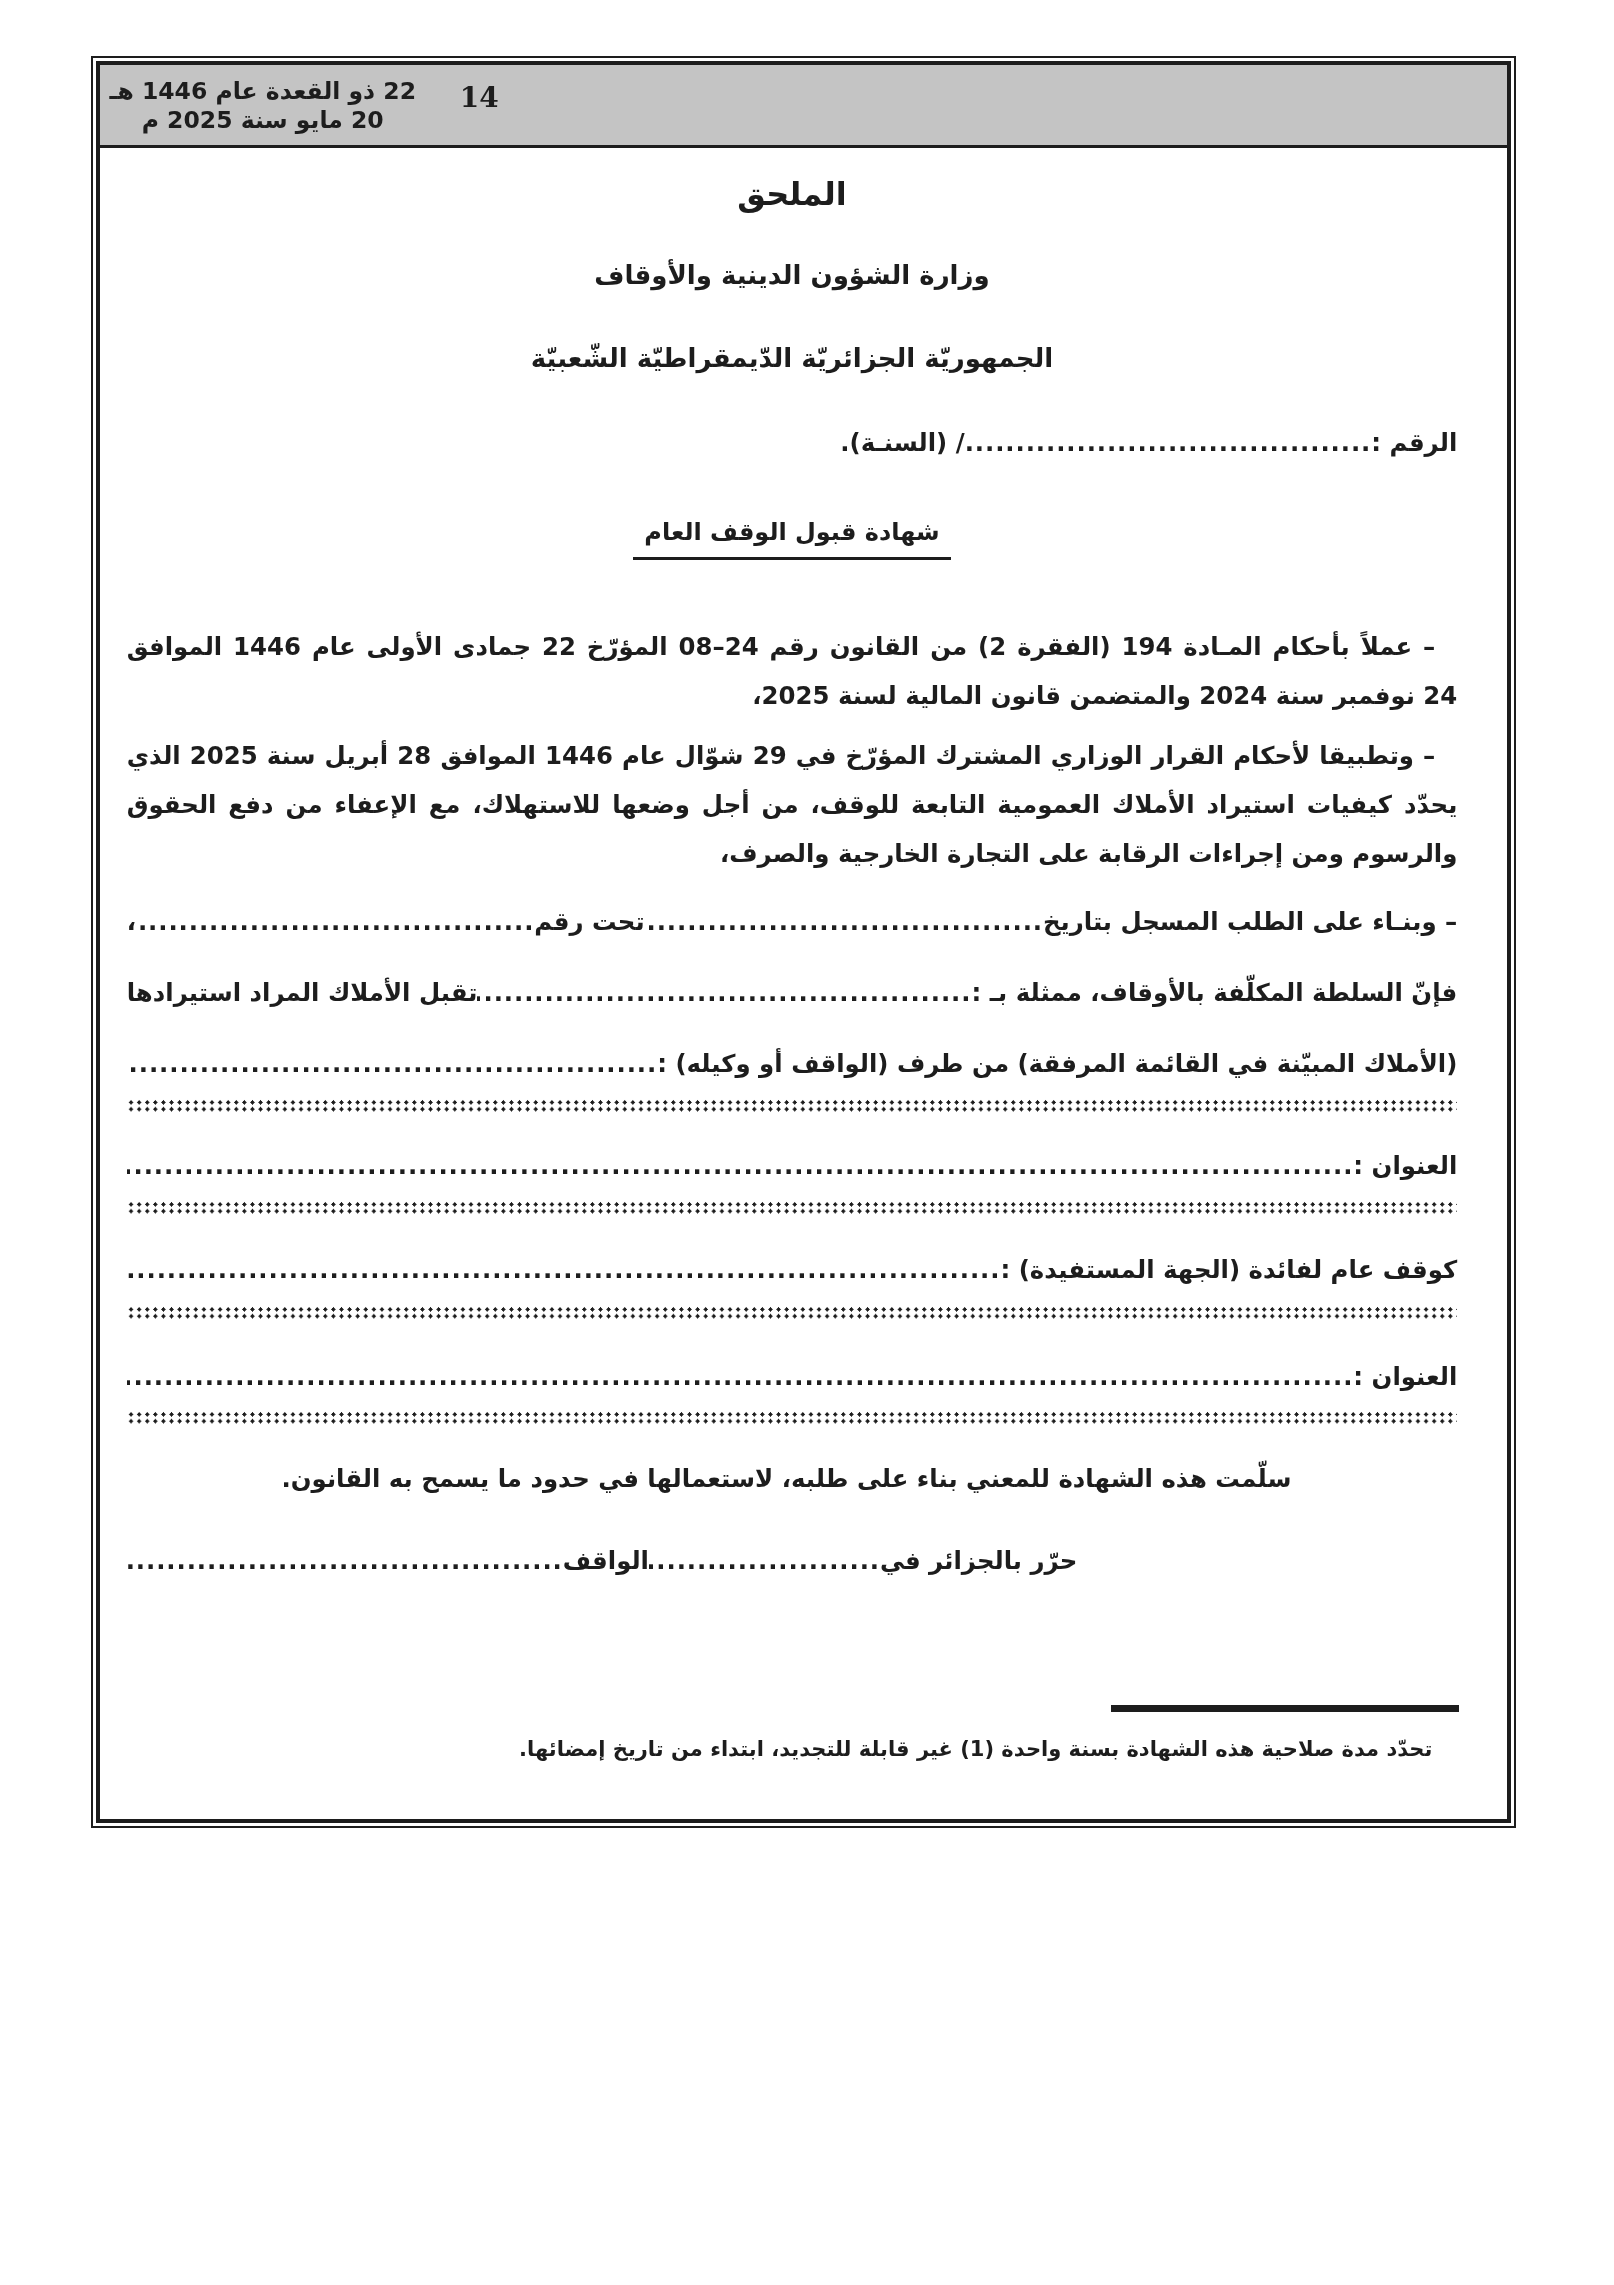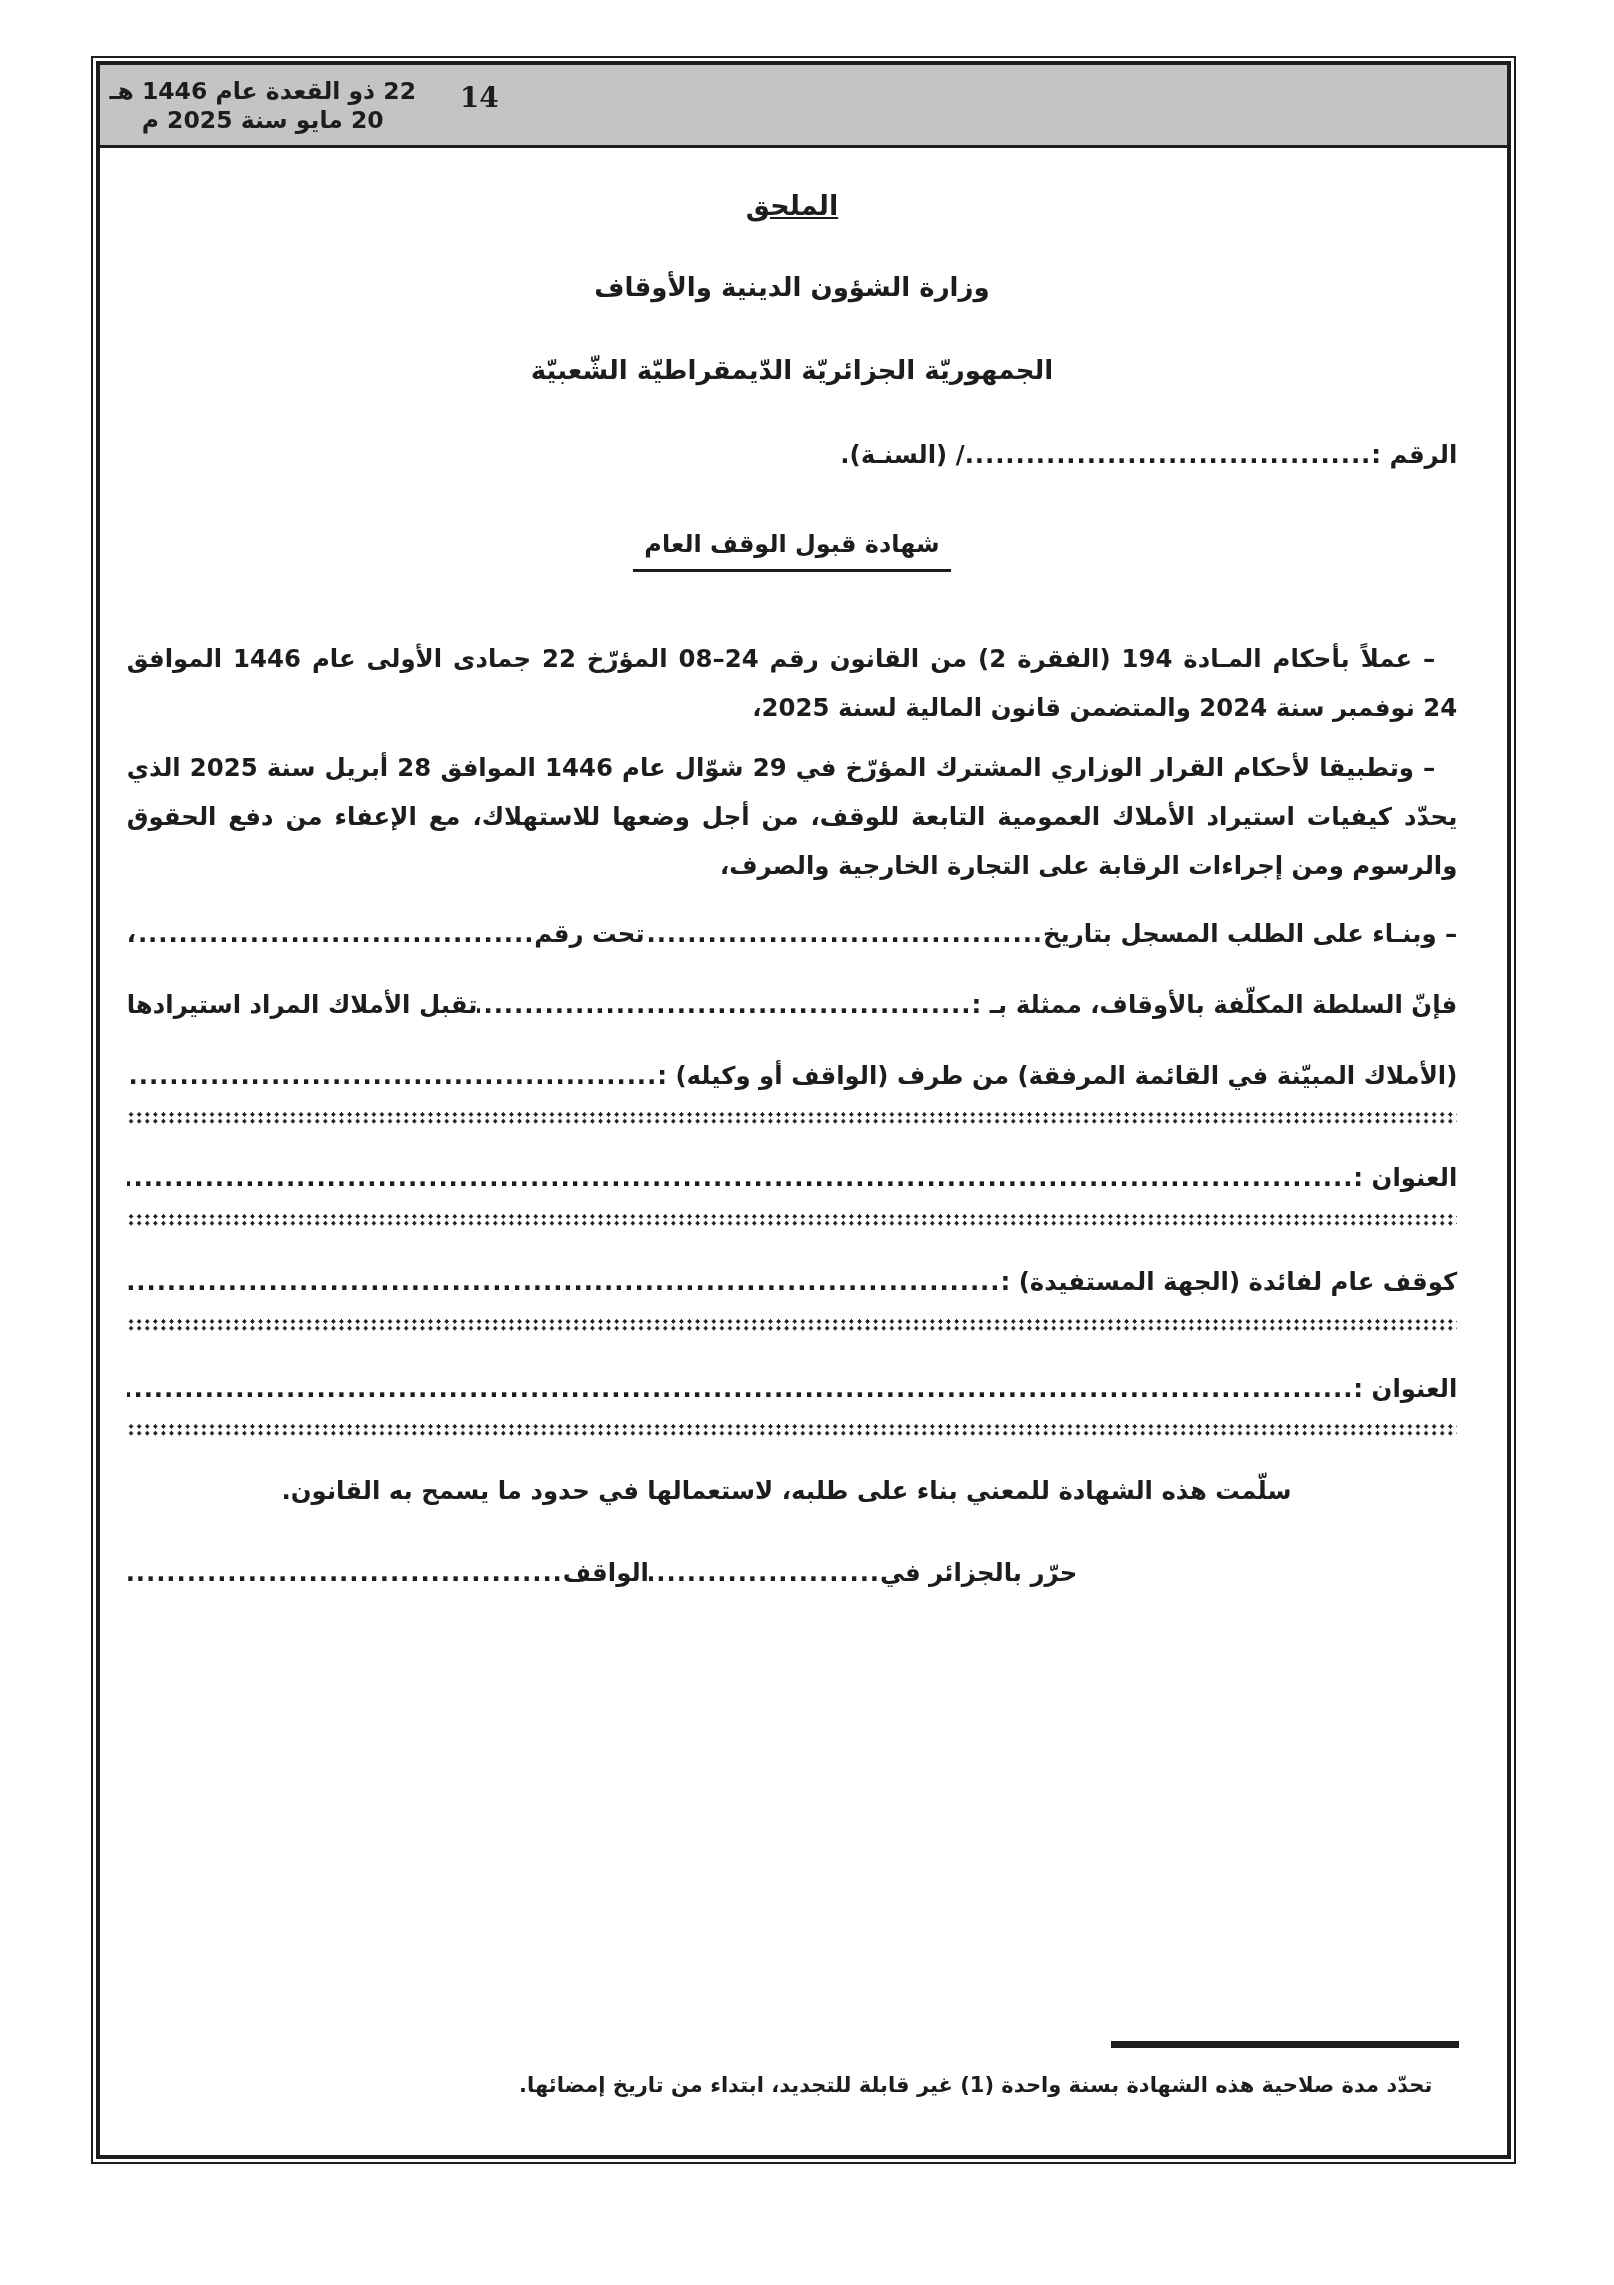--- a/index.html
+++ b/index.html
@@ -5,21 +5,21 @@
   * { box-sizing: border-box; margin: 0; padding: 0; }
   html, body {
     width: 1615px; height: 2285px;
     background: #ffffff;
     font-family: "DejaVu Sans", sans-serif;
     color: #1d1d1d;
     overflow: hidden;
   }
   .frame-outer {
     position: absolute; left: 91px; top: 56px;
-    width: 1425px; height: 2108px;
+    width: 1425px; height: 1772px;
     border: 2.7px solid #1d1d1d;
     padding: 2.7px;
     background: #ffffff;
   }
   .frame-inner {
     width: 100%; height: 100%;
     border: 4.5px solid #1d1d1d;
     display: flex; flex-direction: column;
     position: relative;
   }
@@ -49,21 +49,21 @@
   }
   
   .content {
     direction: rtl;
     flex: 1 1 auto;
     padding: 0 50px 0 27px;
     font-size: 24.4px; font-weight: bold;
     position: relative;
   }
   .center-line { text-align: center; font-size: 26px; line-height: 36px; }
-  .annex       { margin-top: 40px; font-size: 27px; text-decoration: underline; }
+  .annex       { margin-top: 28px; font-size: 32px; }
   .republic    { margin-top: 47px; }
   .ministry    { margin-top: 45px; }
 
   .number-line {
     margin-top: 47px;
     display: flex; align-items: baseline;
     white-space: nowrap; line-height: 40px;
   }
   .dots-fixed { letter-spacing: 0.9px; }
 

